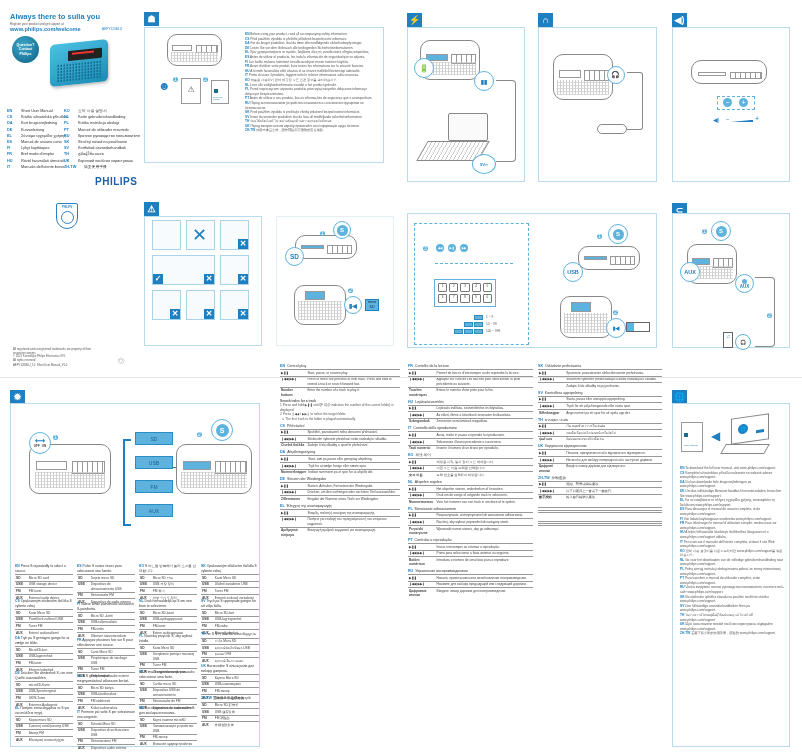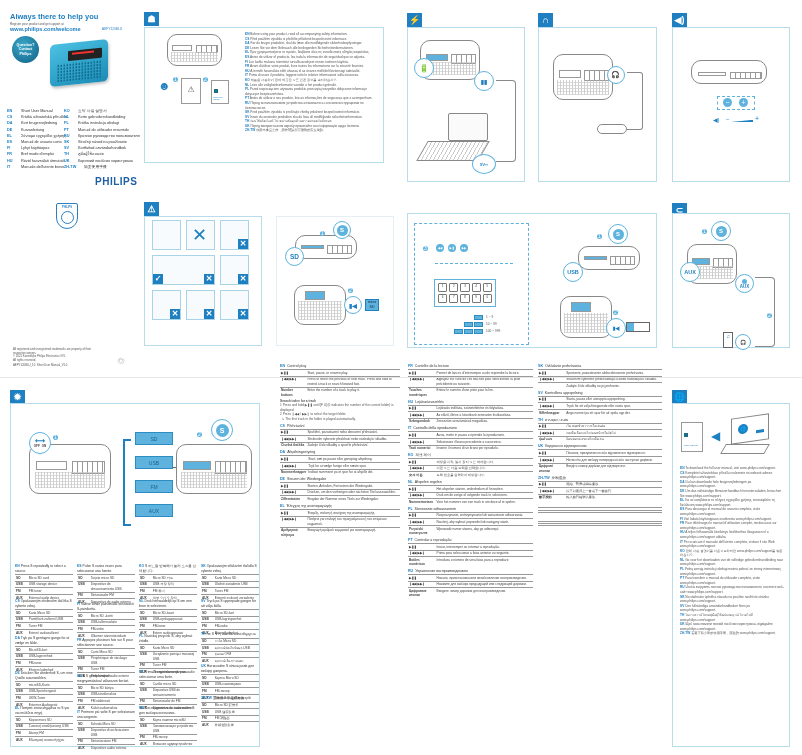--- a/index.html
+++ b/index.html
@@ -27,21 +27,21 @@
 .colblock .hd b{color:#1e7fc1}
 .sec-title{font-size:3.6px;line-height:5px;color:#333;margin-top:2px}
 .sec-title b{color:#1e7fc1;margin-right:2px}
 .dash{position:absolute;border:1px dashed #5db3dd}
 .xbox{position:absolute;width:10px;height:10px;background:#1e7fc1;color:#fff;font-size:8px;line-height:10px;text-align:center;font-weight:bold}
 .safety-img{position:absolute;width:29px;height:30px;border:1px solid #a9d3e6;background:#f7fbfd}
 </style>
 </head>
 <body>
 
-<div class="abs" style="left:10px;top:12px;font-size:7.5px;font-weight:bold;color:#1e7fc1">Always there to help you</div>
+<div class="abs" style="left:10px;top:12px;font-size:7.5px;font-weight:bold;color:#1e7fc1">Always there to sulla you</div>
 <div class="abs tiny" style="left:10px;top:22px;font-size:3px">Register your product and get support at</div>
 <div class="abs" style="left:10px;top:26px;font-size:5.6px;font-weight:bold;color:#1e7fc1">www.philips.com/welcome</div>
 <div class="abs tiny" style="left:102px;top:27px;color:#1e7fc1">AEPY120BLU</div>
 
 <div class="abs" style="left:12px;top:36px;width:27px;height:27px;border-radius:50%;background:radial-gradient(circle at 40% 35%,#3ea8c8,#0b5f86);color:#fff;font-size:3.6px;font-weight:bold;text-align:center;padding-top:7px;line-height:4.4px">
   <div>Question?</div>
   <div>Contact</div>
   <div>Philips</div>
 </div>
 

